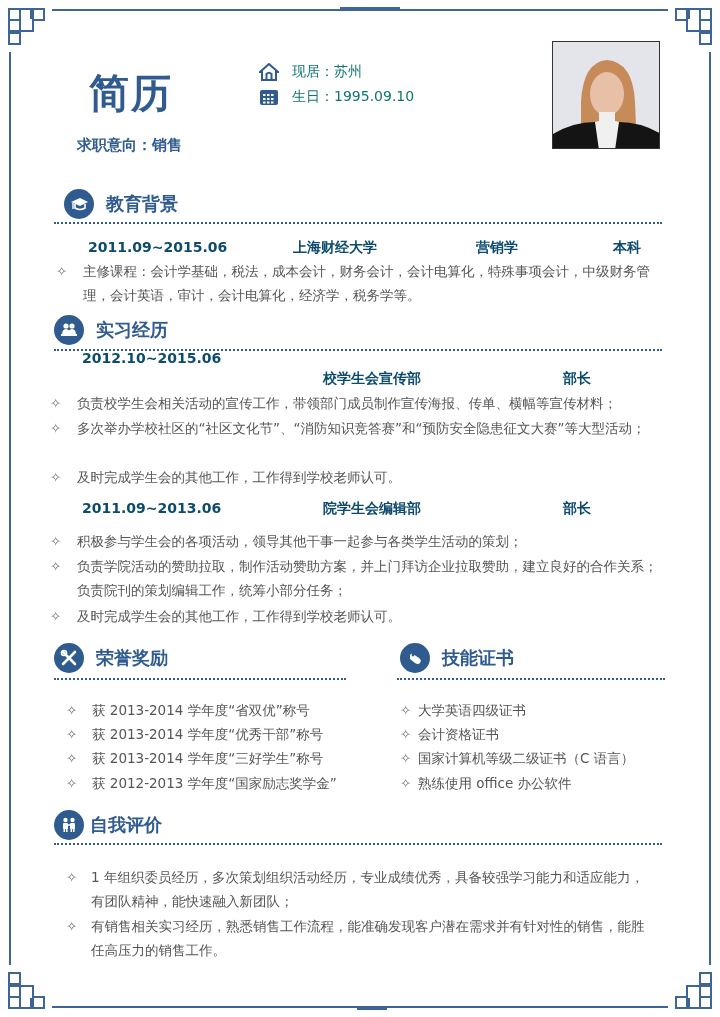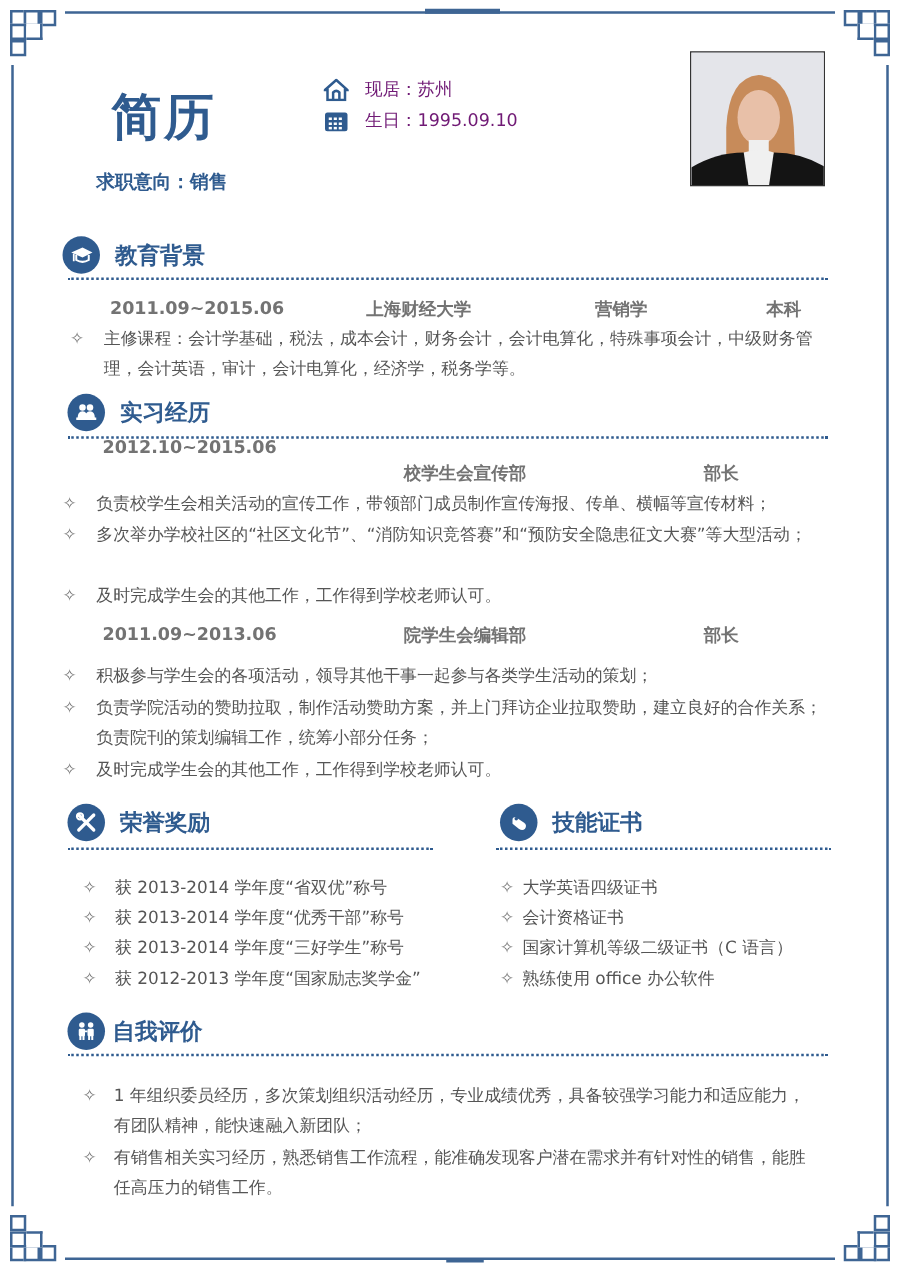--- a/index.html
+++ b/index.html
@@ -15,33 +15,33 @@
   .corner .sq { position: absolute; width: 13px; height: 13px; border: 2px solid #3e6594; background: #fff; }
   .corner.tl { left: 6px; top: 6px; }
   .corner.tr { right: 6px; top: 6px; }
   .corner.bl { left: 6px; bottom: 6px; }
   .corner.br { right: 6px; bottom: 6px; }
 
   .title { position: absolute; left: 76px; top: 66px; font-size: 40px; font-weight: bold; color: #2f5b8f; letter-spacing: 2px; margin-left: 13px; }
   .job { position: absolute; left: 77px; top: 136px; font-size: 15px; font-weight: bold; color: #2f5b8f; }
 
   .contact { position: absolute; left: 258px; top: 60px; }
-  .contact-row { display: flex; align-items: center; height: 24.5px; font-size: 14px; color: #701a75; }
+  .contact-row { display: flex; align-items: center; height: 24.5px; font-size: 14px; color: #0f766e; }
   .contact-row .ic { width: 22px; height: 20px; margin-right: 12px; display: flex; align-items: center; justify-content: center; }
   .contact-row svg { width: 20px; height: 18px; }
 
   .photo { position: absolute; left: 552px; top: 41px; width: 108px; height: 108px; border: 1px solid #333; background: #e3e4e8; overflow: hidden; }
 
   .sec-head { position: absolute; display: flex; align-items: center; }
   .sec-head .badge { width: 30px; height: 30px; border-radius: 50%; background: #2f5b8f; display: flex; align-items: center; justify-content: center; margin-right: 12px; }
   .sec-head .badge svg { width: 20px; height: 20px; }
   .sec-head .label { font-size: 18px; font-weight: bold; color: #2f5b8f; }
   .dots { position: absolute; height: 0; border-top: 2px dotted #2f5b8f; }
 
-  .row-head { position: absolute; font-size: 14px; font-weight: bold; color: #737373; }
+  .row-head { position: absolute; font-size: 14px; font-weight: bold; color: #0c4a6e; }
 
   .bullet { position: absolute; font-size: 13.5px; line-height: 24px; color: #555; }
   .bullet .mark { position: absolute; left: 0; top: 0; color: #777; }
   .bullet .txt { display: block; }
 </style>
 </head>
 <body>
 
 <div class="frame main"></div>
 <div class="top-accent"></div>
@@ -119,21 +119,21 @@
     <rect width="108" height="108" fill="#e4e5ea"></rect>
     <path d="M28 108 L28 60 Q30 20 54 18 Q80 20 82 60 L84 108 Z" fill="#c78b5a"></path>
     <ellipse cx="54" cy="52" rx="17" ry="22" fill="#e8c0a8"></ellipse>
     <rect x="46" y="70" width="16" height="16" fill="#efefef"></rect>
     <path d="M0 108 L0 92 Q20 80 42 80 L54 108 Z" fill="#141414"></path>
     <path d="M108 108 L108 92 Q88 80 66 80 L54 108 Z" fill="#141414"></path>
     <path d="M42 80 Q54 76 66 80 L62 108 L46 108 Z" fill="#f0f0f0"></path>
   </svg>
 </div>
 
-<div class="sec-head" style="left:50px;top:189px">
+<div class="sec-head" style="left:64px;top:189px">
   <span class="badge">
     <svg viewBox="0 0 20 20">
         <path d="M2 8 L11 4 L19 8 L11 12 Z" fill="#fff"></path>
         <path d="M6 10 L6 14 Q11 17 16 14 L16 10" fill="none" stroke="#fff" stroke-width="1.6"></path>
         <path d="M4 9 L4 15" stroke="#fff" stroke-width="1.4"></path>
       </svg>
   </span>
   <span class="label">教育背景</span>
 </div>
 <div class="dots" style="left:54px;top:222px;width:608px"></div>

